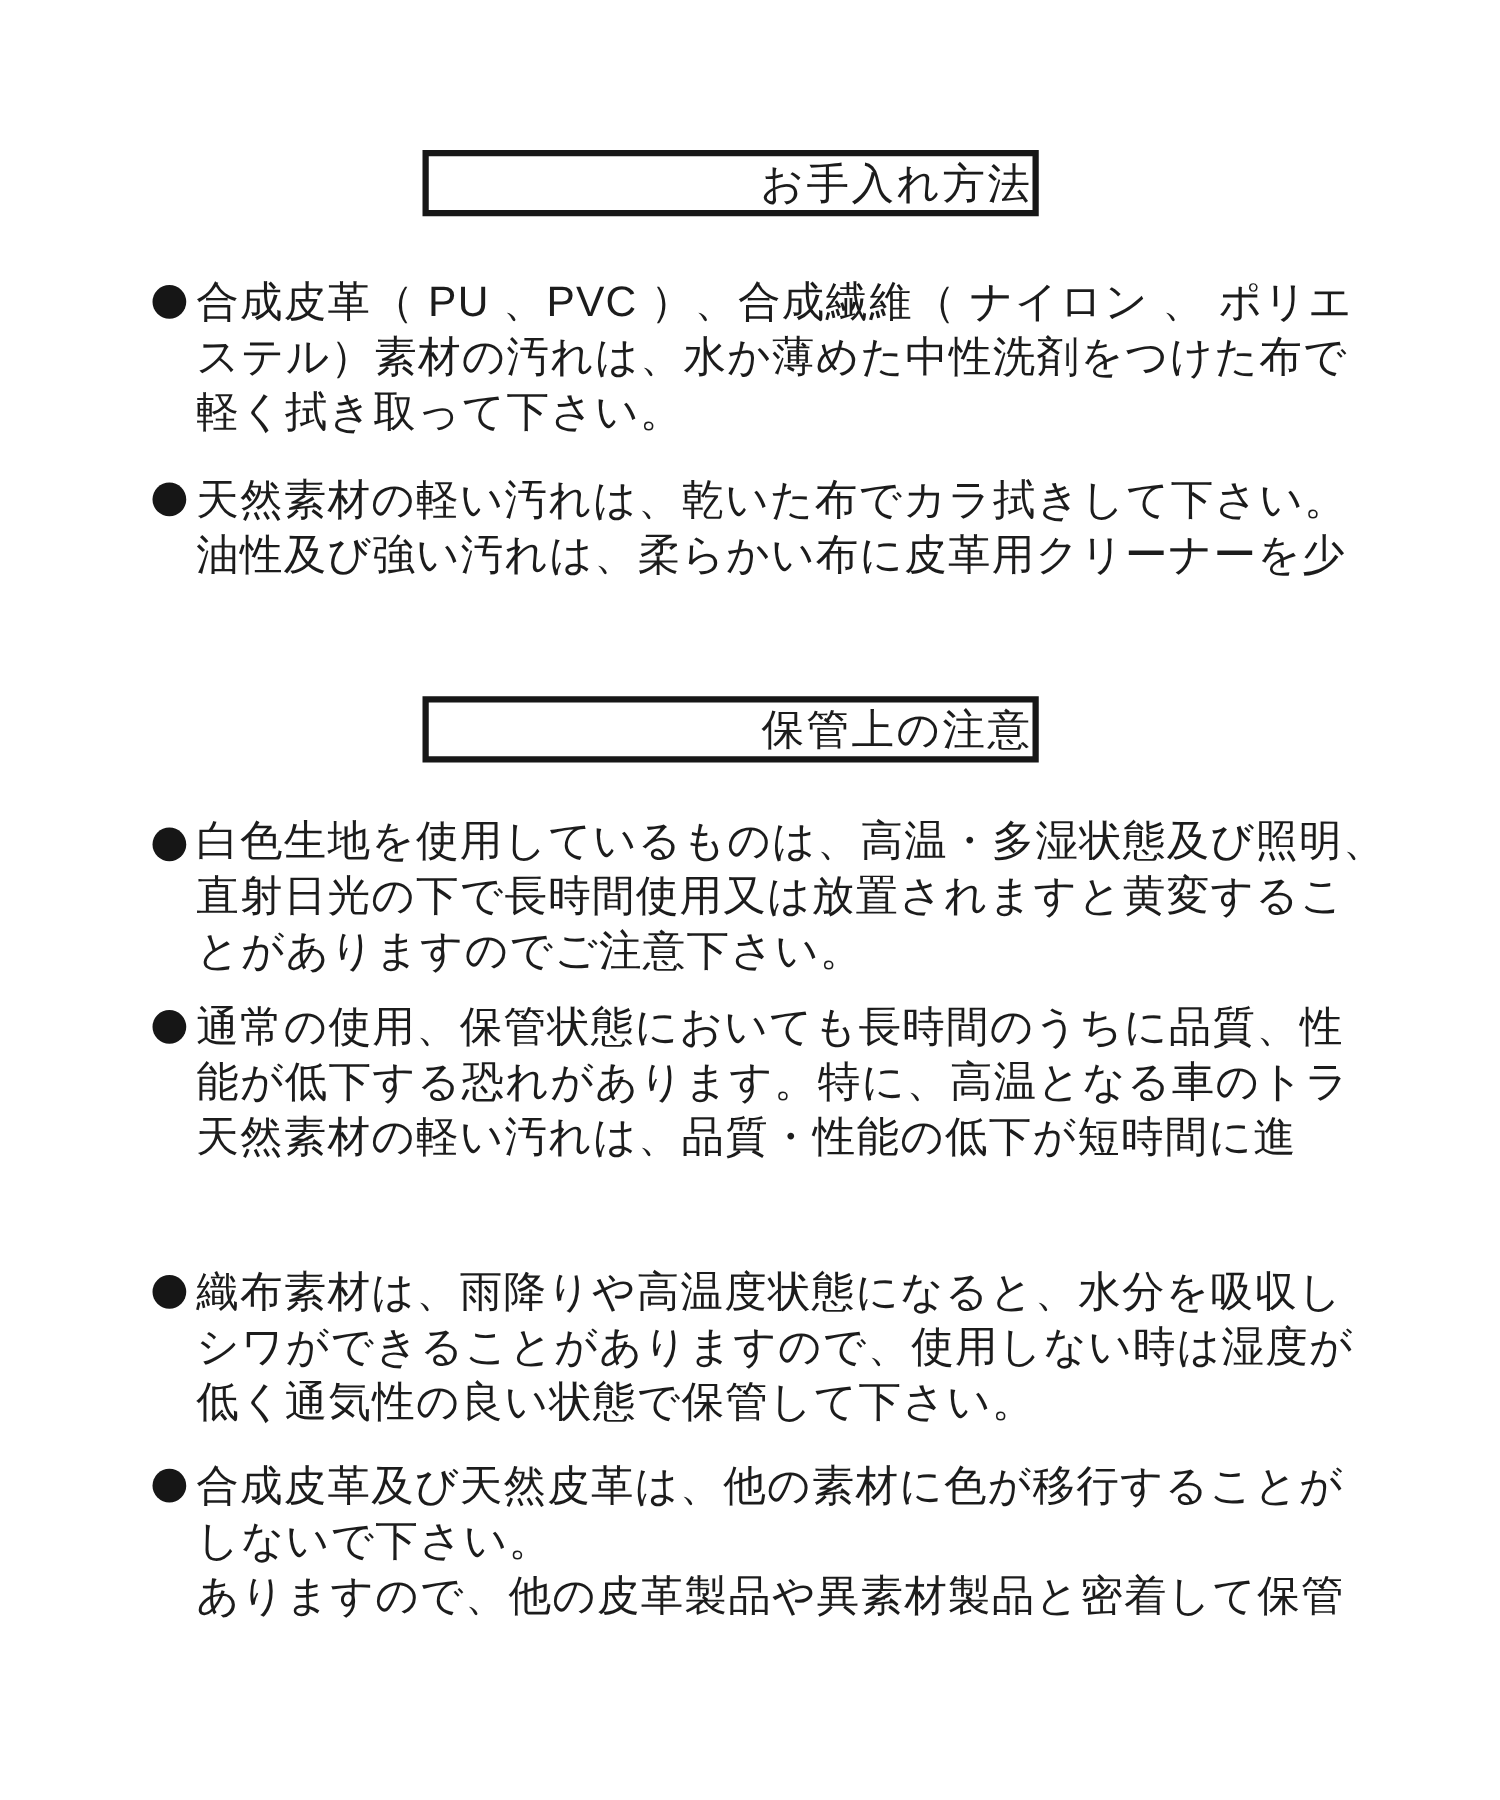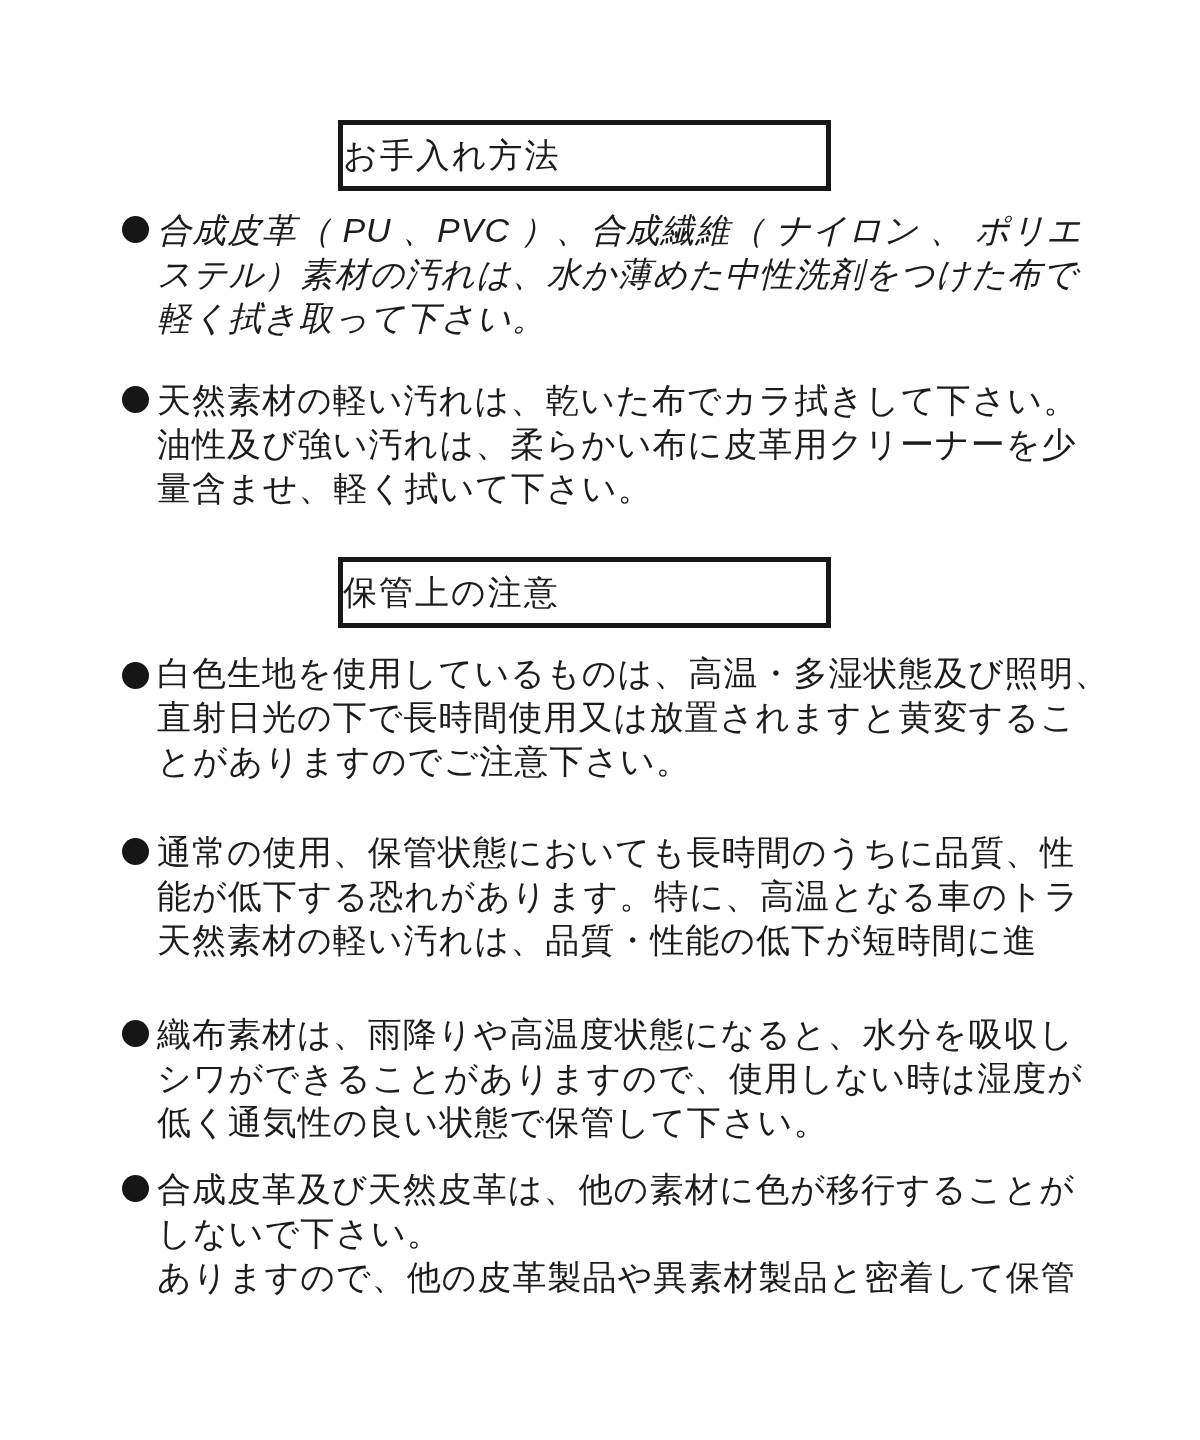--- a/index.html
+++ b/index.html
@@ -9,27 +9,27 @@
     height: 1440px;
     background: #ffffff;
     font-family: "Liberation Sans", sans-serif;
     color: #1c1c1c;
     overflow: hidden;
   }
   .titlebox {
     position: absolute;
     left: 338px;
     width: 493px;
-    height: 71px;
+    height: 53px;
     border: 5px solid #171717;
     box-sizing: border-box;
     background: #ffffff;
     display: flex;
     align-items: center;
-    justify-content: flex-start;
+    justify-content: flex-end;
   }
   .titlebox.box1 { top: 120px; }
   .titlebox.box2 { top: 557px; }
   .titlebox .t {
     font-size: 34px;
     font-weight: 500;
     letter-spacing: 2px;
     white-space: pre;
   }
   .bullet {
@@ -50,24 +50,24 @@
     margin-left: 35px;
   }
   .line {
     font-size: 34px;
     line-height: 44px;
     height: 44px;
     letter-spacing: 1px;
     white-space: pre;
     font-weight: 500;
   }
-  .b1 { top: 208px; font-style: italic; }
+  .b1 { top: 220px; }
   .b2 { top: 378px; }
   .b3 { top: 654px; font-family: Liberation Mono, monospace; }
-  .b4 { top: 830px; }
+  .b4 { top: 800px; }
   .b5 { top: 1012px; }
   .b6 { top: 1167px; }
 </style>
 </head>
 <body>
 
 <div class="page">
 
   <div class="titlebox box1">
     <span class="t">お手入れ方法</span>
@@ -80,21 +80,20 @@
       <div class="line">ステル）素材の汚れは、水か薄めた中性洗剤をつけた布で</div>
       <div class="line">軽く拭き取って下さい。</div>
     </div>
   </div>
 
   <div class="bullet b2">
     <span class="dot"></span>
     <div class="lines">
       <div class="line">天然素材の軽い汚れは、乾いた布でカラ拭きして下さい。</div>
       <div class="line">油性及び強い汚れは、柔らかい布に皮革用クリーナーを少</div>
-      <div class="line">量含ませ、軽く拭いて下さい。</div>
     </div>
   </div>
 
   <div class="titlebox box2">
     <span class="t">保管上の注意</span>
   </div>
 
   <div class="bullet b3">
     <span class="dot"></span>
     <div class="lines">

